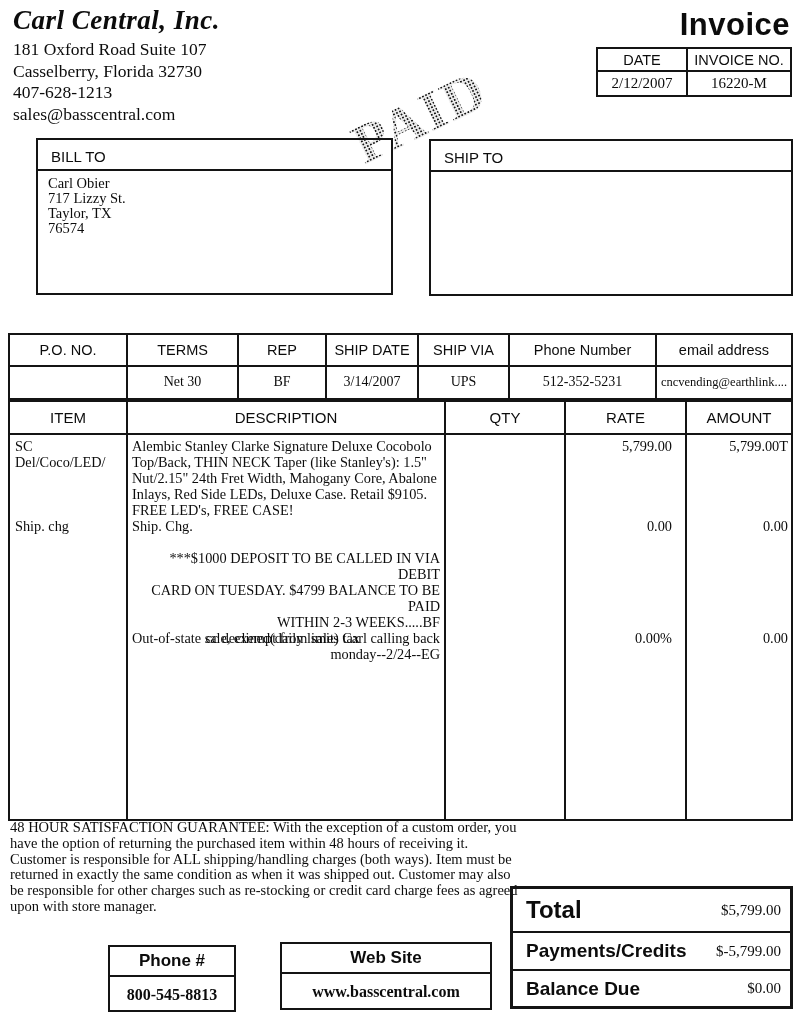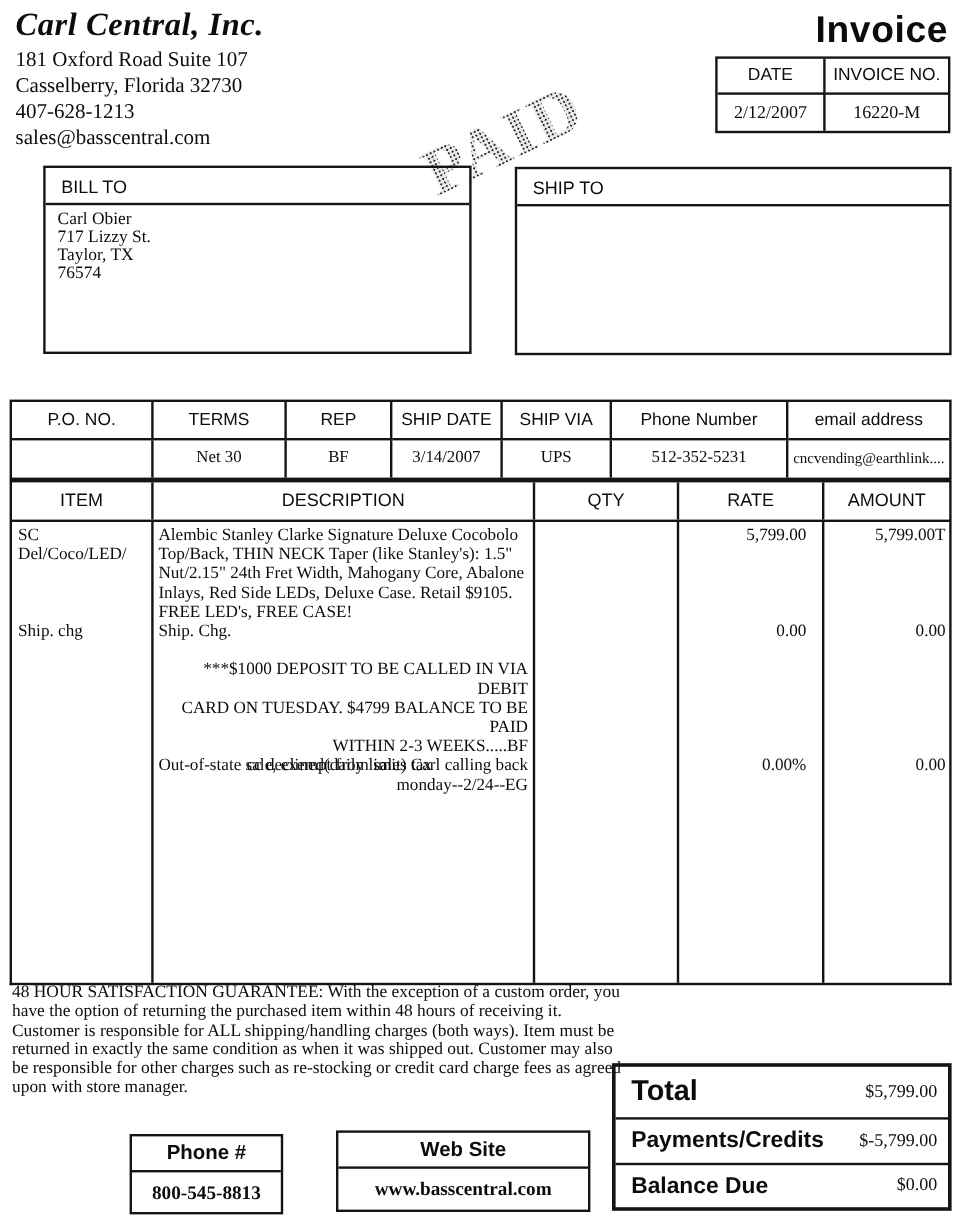--- a/index.html
+++ b/index.html
@@ -30,21 +30,21 @@
   
   .invoice-title {
     left: 600px; top: 7px; width: 190px;
     text-align: right;
     font-family: "Liberation Sans", sans-serif;
     font-weight: bold; font-size: 31px; letter-spacing: 0.5px;
   }
 
   
   .date-table {
-    left: 596px; top: 47px; width: 196px; height: 64px;
+    left: 596px; top: 47px; width: 196px; height: 50px;
     border: 2px solid #141414; box-sizing: border-box;
     display: grid;
     grid-template-columns: 90px 1fr;
     grid-template-rows: 1fr 1fr;
   }
   .date-table .cell {
     display: flex; align-items: center; justify-content: center;
     box-sizing: border-box; overflow: hidden;
   }
   .date-table .h { font-family:"Liberation Sans",sans-serif; font-size: 14.5px; }

